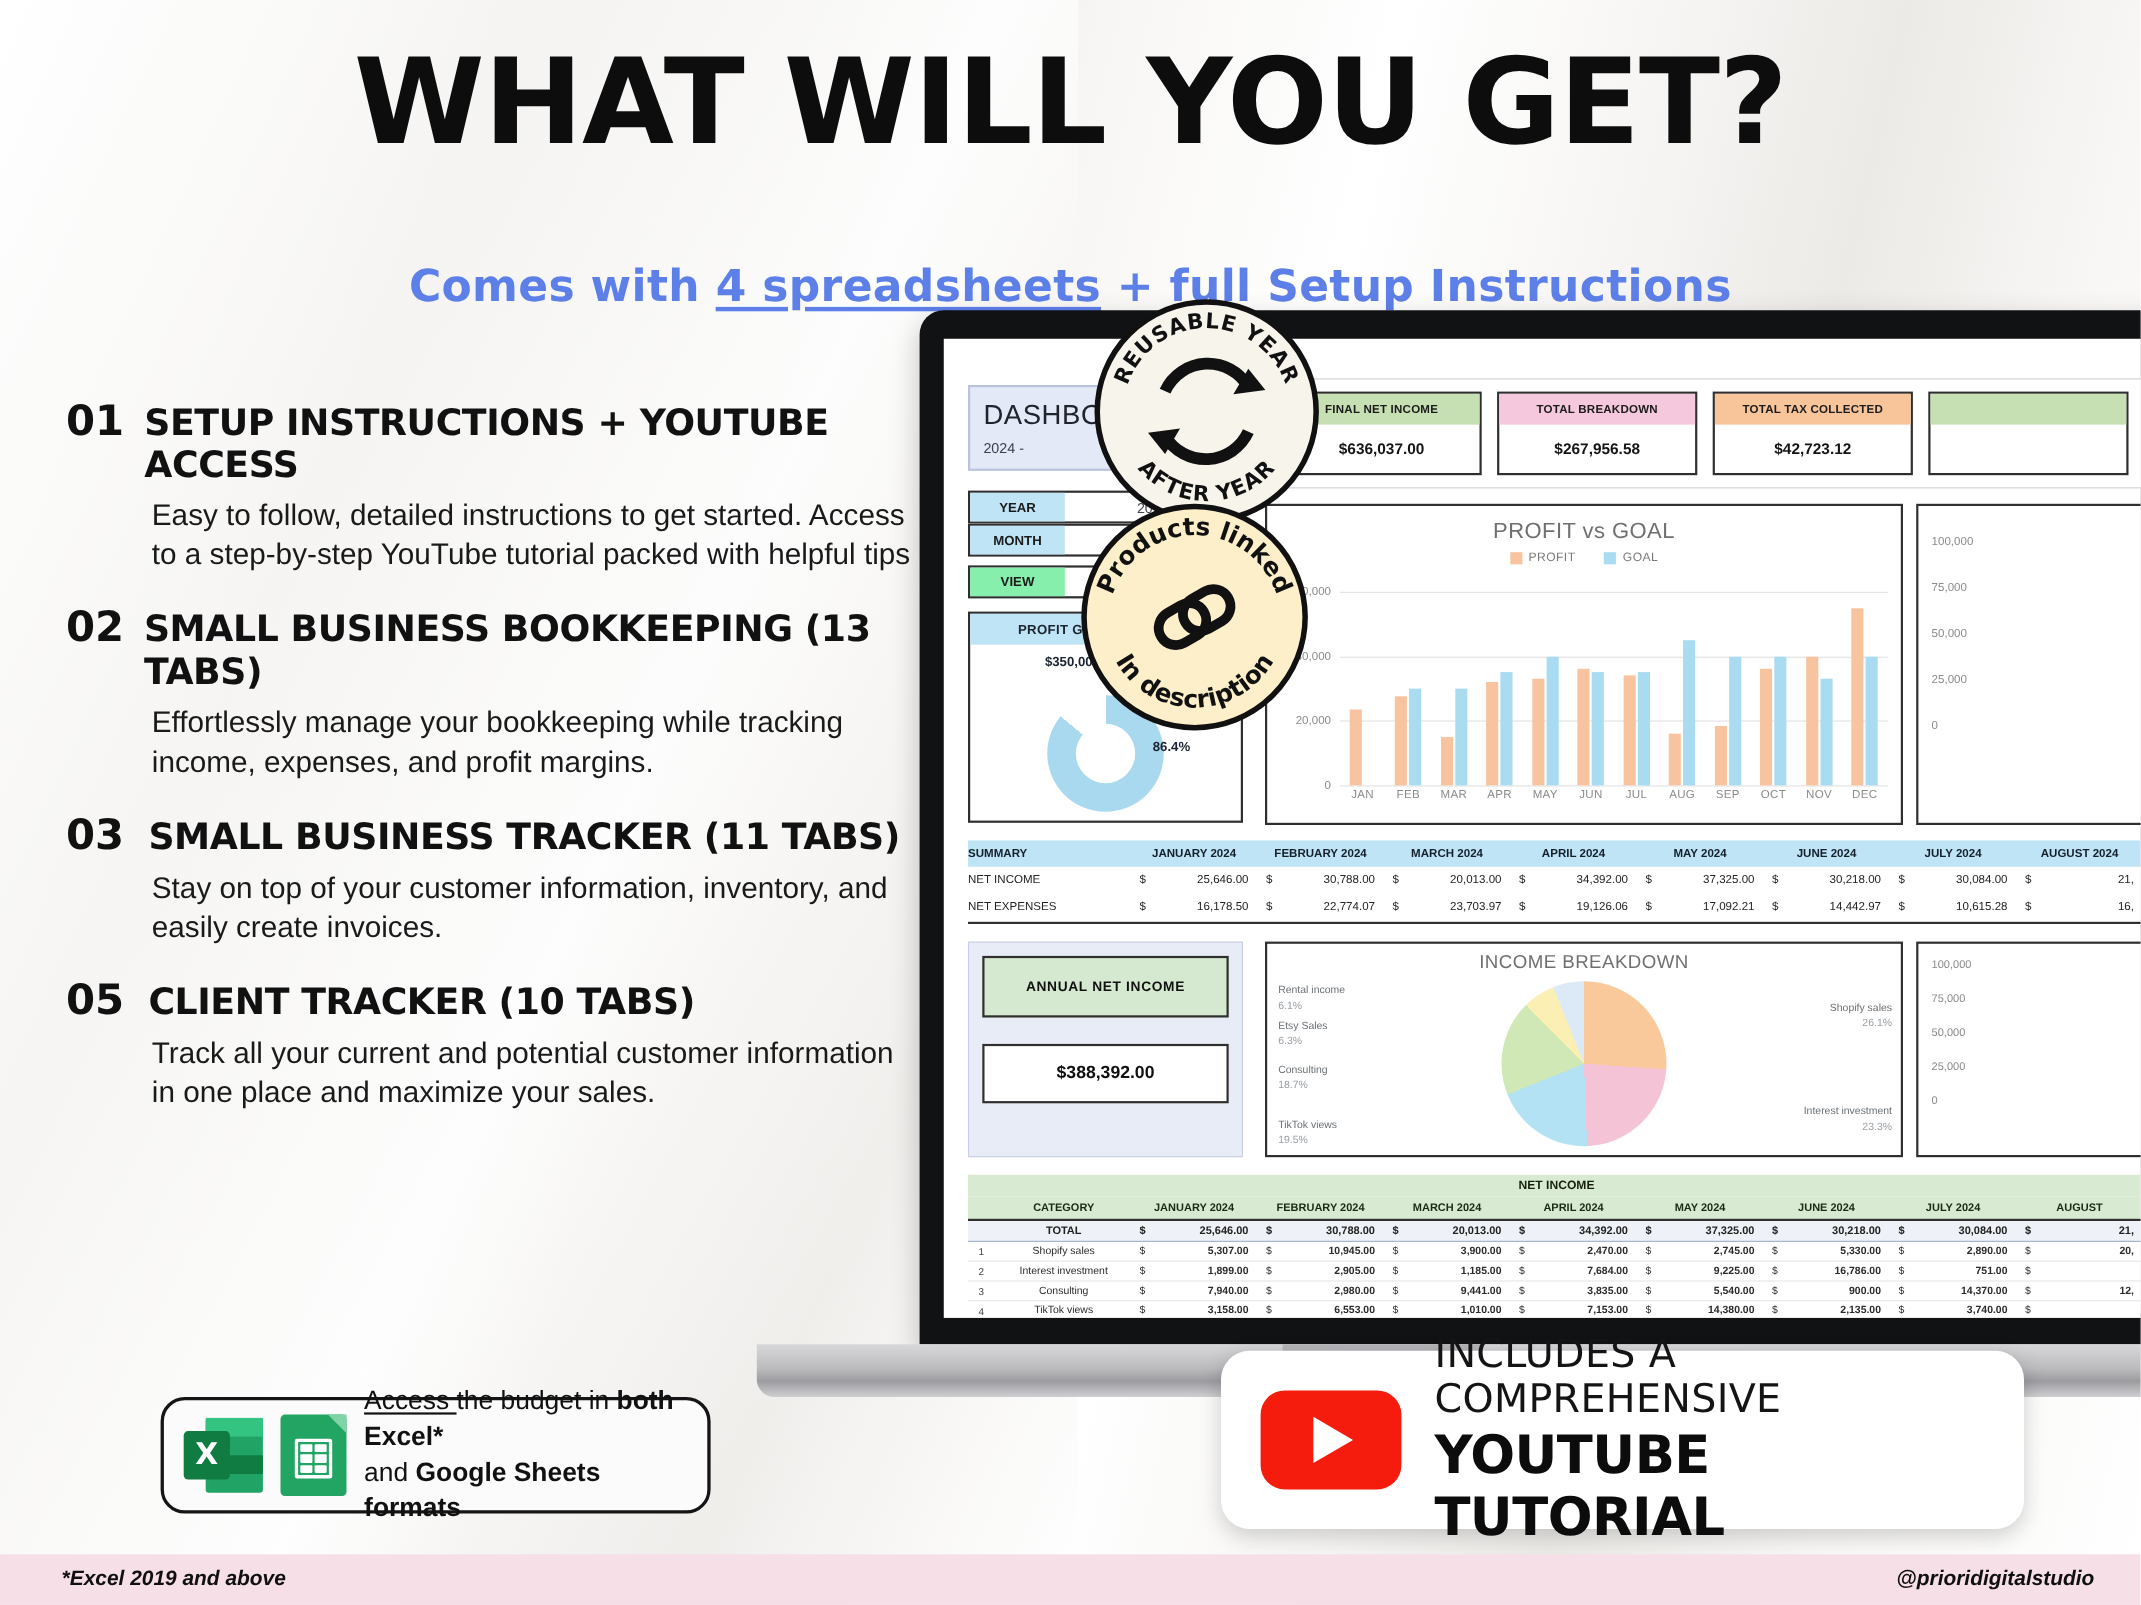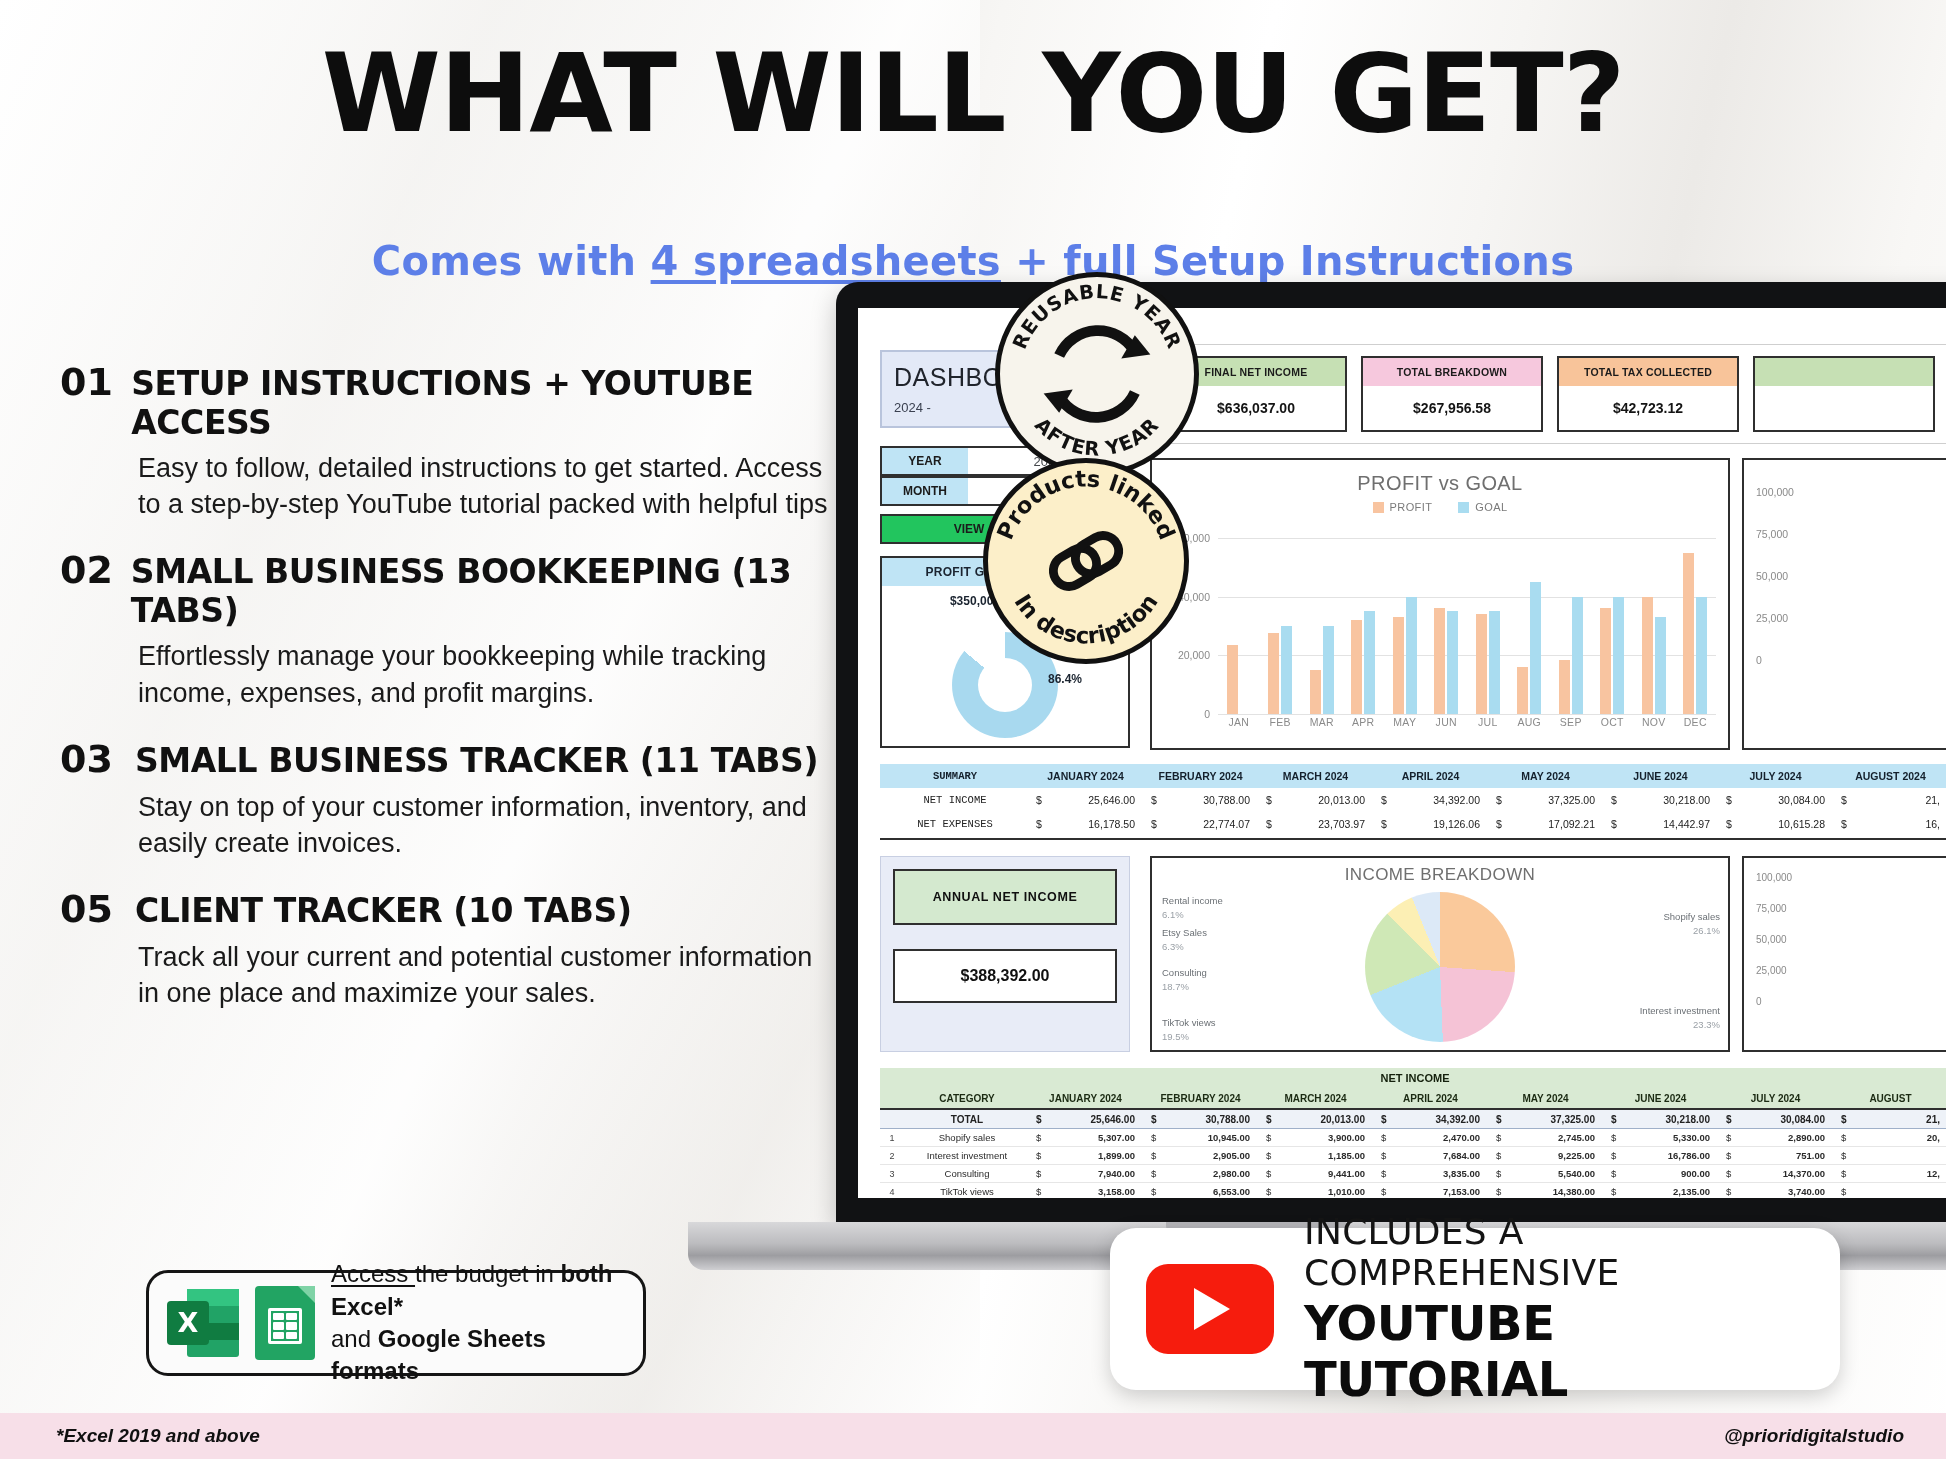--- a/index.html
+++ b/index.html
@@ -80,21 +80,21 @@
   .db-title .t2{font-size:13px;color:#3a4050;margin-top:8px;}
   .ctl{position:absolute;left:22px;width:250px;height:30px;border:2px solid #2f2f2f;box-sizing:border-box;display:flex;background:#fff;}
   .ctl .lbl{width:86px;font-size:12px;font-weight:700;display:flex;align-items:center;justify-content:center;color:#1b1b1b;}
   .ctl .val{flex:1;font-size:13px;display:flex;align-items:center;justify-content:center;color:#45484d;position:relative;}
   .ctl .val:after{content:"▾";position:absolute;right:6px;font-size:10px;color:#666;}
   #ctl-year{top:138px;}
   #ctl-year .lbl{background:#bfe4f5;}
   #ctl-month{top:168px;}
   #ctl-month .lbl{background:#bfe4f5;}
   #ctl-view{top:206px;}
-  #ctl-view .lbl{background:#22c55e;padding-left:44px;}
+  #ctl-view .lbl{background:#86efac;}
   .goal-panel{position:absolute;left:22px;top:248px;width:250px;height:192px;border:2px solid #2f2f2f;background:#fff;box-sizing:border-box;}
   .goal-panel .hd{height:28px;background:#bfe4f5;display:flex;align-items:center;justify-content:center;
     font-size:12px;font-weight:700;color:#1b2430;letter-spacing:.3px;}
   .goal-panel .sub{text-align:center;font-size:12px;font-weight:700;color:#1b2430;margin-top:8px;}
   .donut{position:absolute;left:50%;top:74px;transform:translateX(-50%);width:106px;height:106px;border-radius:50%;
     background:conic-gradient(#a8d9ef 0 86%, #ffffff 86% 100%);}
   .donut:after{content:"";position:absolute;left:26px;top:26px;width:54px;height:54px;background:#fff;border-radius:50%;}
   .donut .pct{position:absolute;right:-24px;top:40px;font-size:12px;font-weight:700;color:#1b2430;z-index:3;}
   .kpi-wrap{position:absolute;left:292px;top:36px;width:800px;height:100px;border:1px solid #cfcfcf;background:#fff;
     display:flex;align-items:center;gap:14px;padding:0 14px;box-sizing:border-box;}
@@ -118,21 +118,21 @@
   .bar-g{background:#a9dcf0;}
   .xax{position:absolute;left:58px;right:4px;bottom:2px;height:22px;display:flex;}
   .xax span{flex:1;text-align:center;font-size:10.5px;color:#8a8a8a;letter-spacing:.3px;}
   .right-chart{position:absolute;left:884px;top:150px;width:208px;height:292px;border:2px solid #2f2f2f;background:#fff;box-sizing:border-box;}
   .right-chart .yax2{position:absolute;left:12px;top:26px;}
   .right-chart .yax2 div{font-size:10.5px;color:#8a8a8a;margin-bottom:30px;}
   
   .summary{position:absolute;left:22px;top:456px;width:1070px;height:74px;background:#fff;border-bottom:2px solid #2f2f2f;}
   .srow{display:flex;height:24px;align-items:center;}
   .srow.hd{background:#bfe4f5;font-size:10.5px;font-weight:700;color:#14202c;height:24px;}
-  .srow .c0{width:150px;text-align:center;font-size:10.5px;font-family:Liberation Mono, monospace;}
+  .srow .c0{width:150px;text-align:left;font-size:10.5px;}
   .srow .cc{flex:1;display:flex;align-items:center;justify-content:space-between;padding:0 10px 0 6px;font-size:10.5px;box-sizing:border-box;}
   .srow .cc b{font-weight:400;}
   .srow.hd .cc{justify-content:center;font-weight:700;}
   .ani{position:absolute;left:22px;top:548px;width:250px;height:196px;background:#e8ecf7;border:1px solid #c8cfe2;box-sizing:border-box;padding:12px;}
   .ani .hd{height:56px;background:#d4e9cf;border:2px solid #2f2f2f;display:flex;align-items:center;justify-content:center;
     font-size:12.5px;font-weight:700;letter-spacing:.6px;color:#101010;box-sizing:border-box;}
   .ani .vl{margin-top:24px;height:54px;background:#fff;border:2px solid #2f2f2f;display:flex;align-items:center;justify-content:center;
     font-size:16px;font-weight:700;color:#101010;box-sizing:border-box;}
   .pie-panel{position:absolute;left:292px;top:548px;width:580px;height:196px;border:2px solid #2f2f2f;background:#fff;box-sizing:border-box;}
   .pie-panel .chart-title{font-size:17px;margin-top:7px;}

